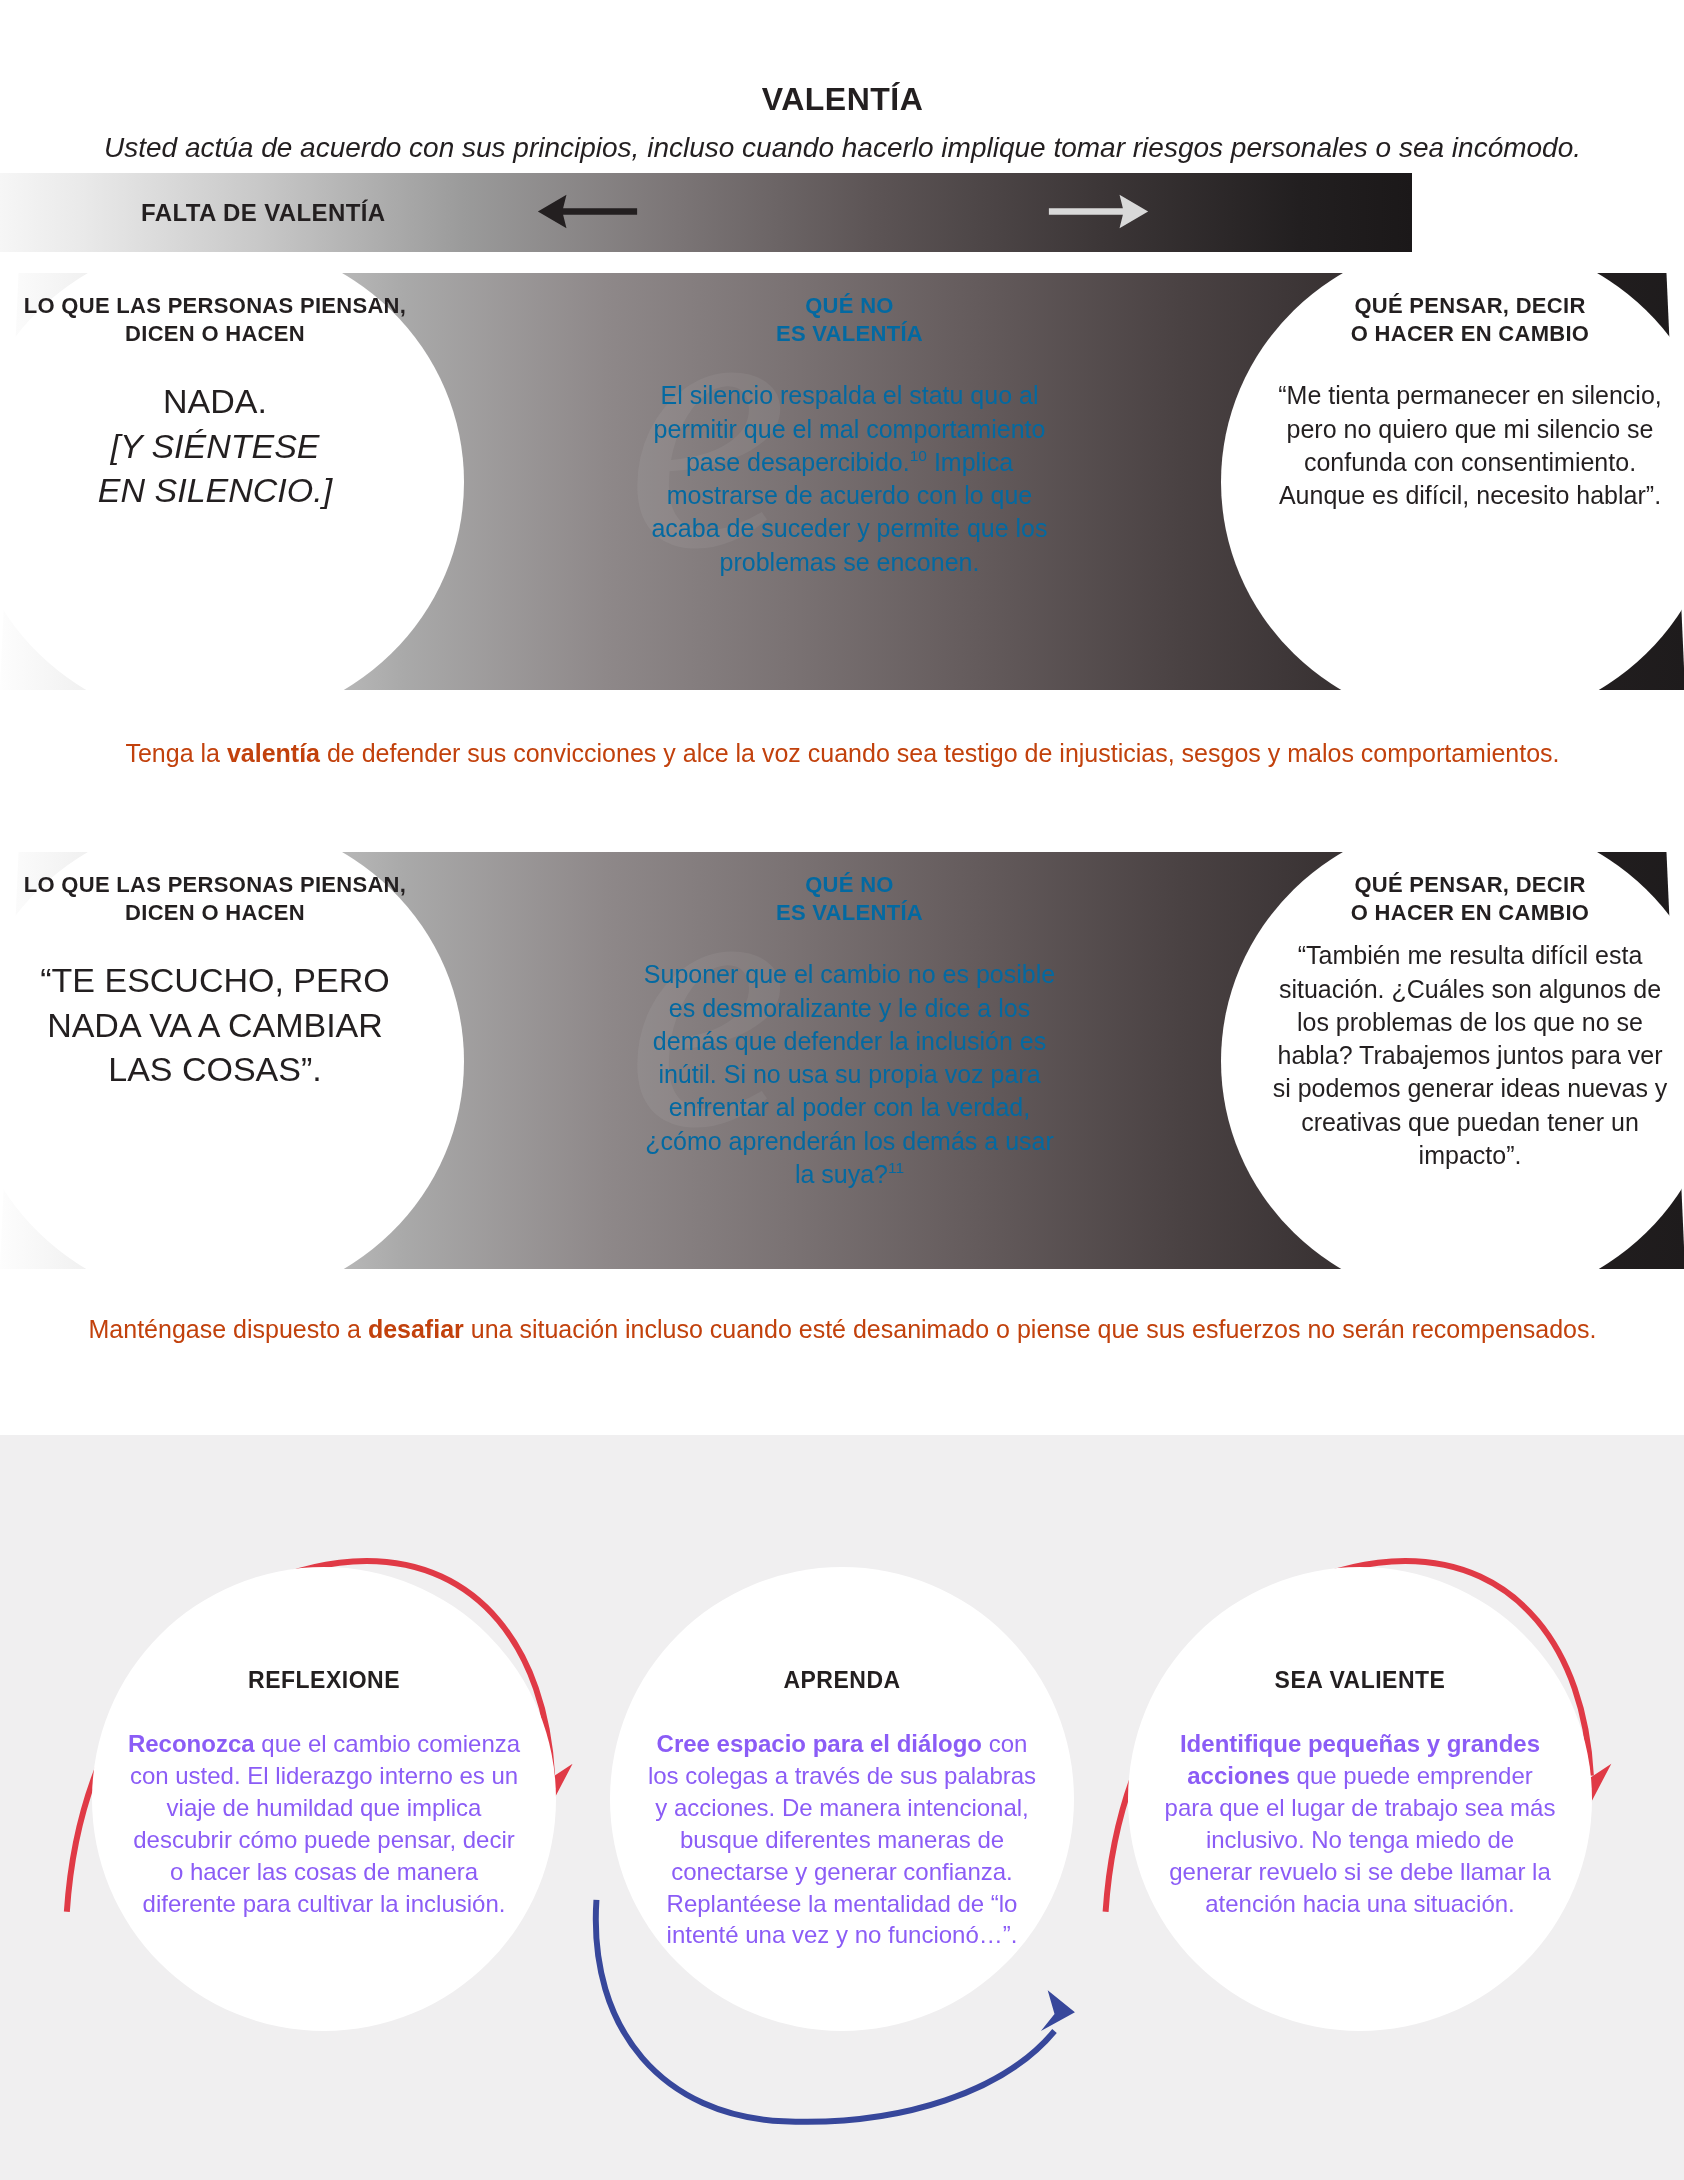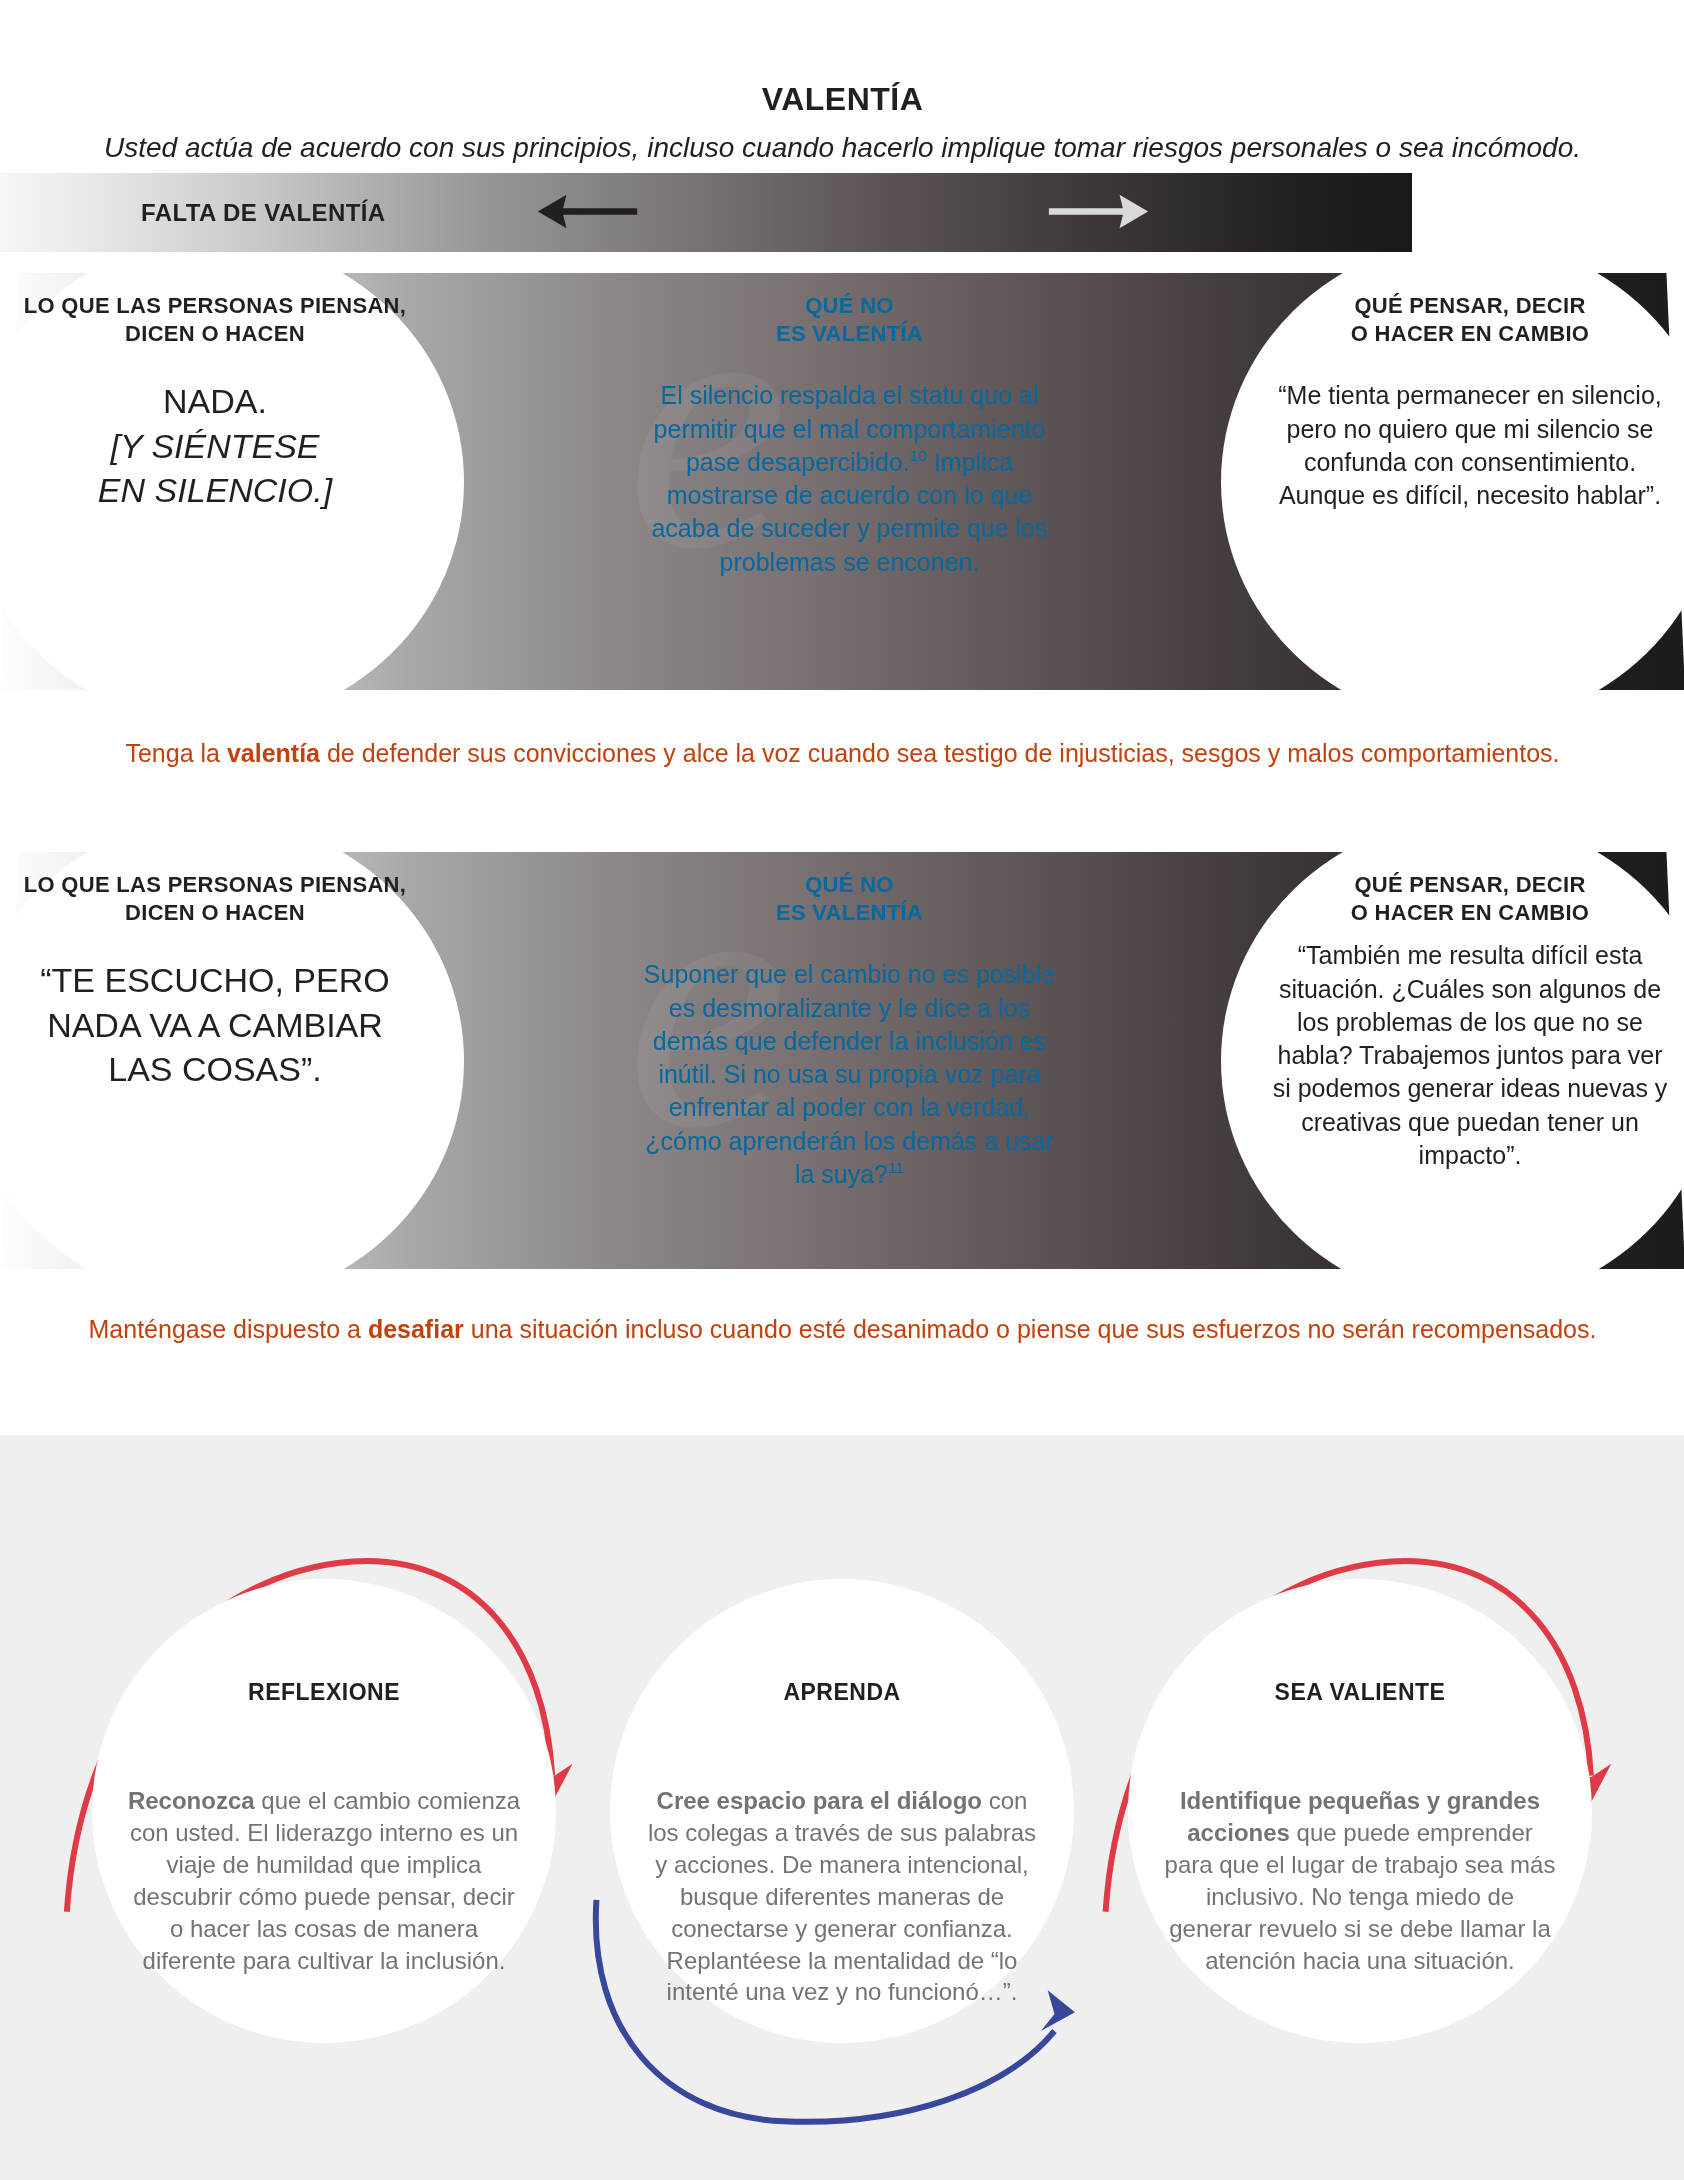--- a/index.html
+++ b/index.html
@@ -88,34 +88,34 @@
     font-size:25px; line-height:1.38; color:#c2410c;
   }
   .row-caption b{ font-weight:bold; }
 
   
   .action-panel{
     position:absolute; left:0; top:1435px; width:1685px; height:745px;
     background:#f0eff0; overflow:hidden;
   }
   .action-circle{
-    position:absolute; top:144px; width:464px; height:464px;
+    position:absolute; top:132px; width:464px; height:464px;
     border-radius:50%; background:#ffffff;
     display:flex; flex-direction:column; align-items:center;
-    text-align:center; padding:102px 34px 0 34px;gap:45px;
+    text-align:center; padding:102px 34px 0 34px;
   }
   .ac-1{ left:92px; }
   .ac-2{ left:610px; }
   .ac-3{ left:1128px; }
   .action-heading{
     font-size:23px; font-weight:bold; letter-spacing:0.5px;
     text-transform:uppercase; line-height:1;
   }
   .action-body{
-    margin-top:36px; font-size:24px; line-height:1.33; color:#737373;
+    margin-top:36px; font-size:24px; line-height:1.33; color:#8b5cf6;
   }
   .action-body b{ font-weight:bold; }
   .arrows-svg{ position:absolute; left:0; top:0; width:1685px; height:745px; pointer-events:none; }
 </style>
 </head>
 <body>
 
 <div class="page-header">
   <div class="page-title">VALENTÍA</div>
   <div class="page-subtitle">Usted actúa de acuerdo con sus principios, incluso cuando hacerlo implique tomar riesgos personales o sea incómodo.</div>

